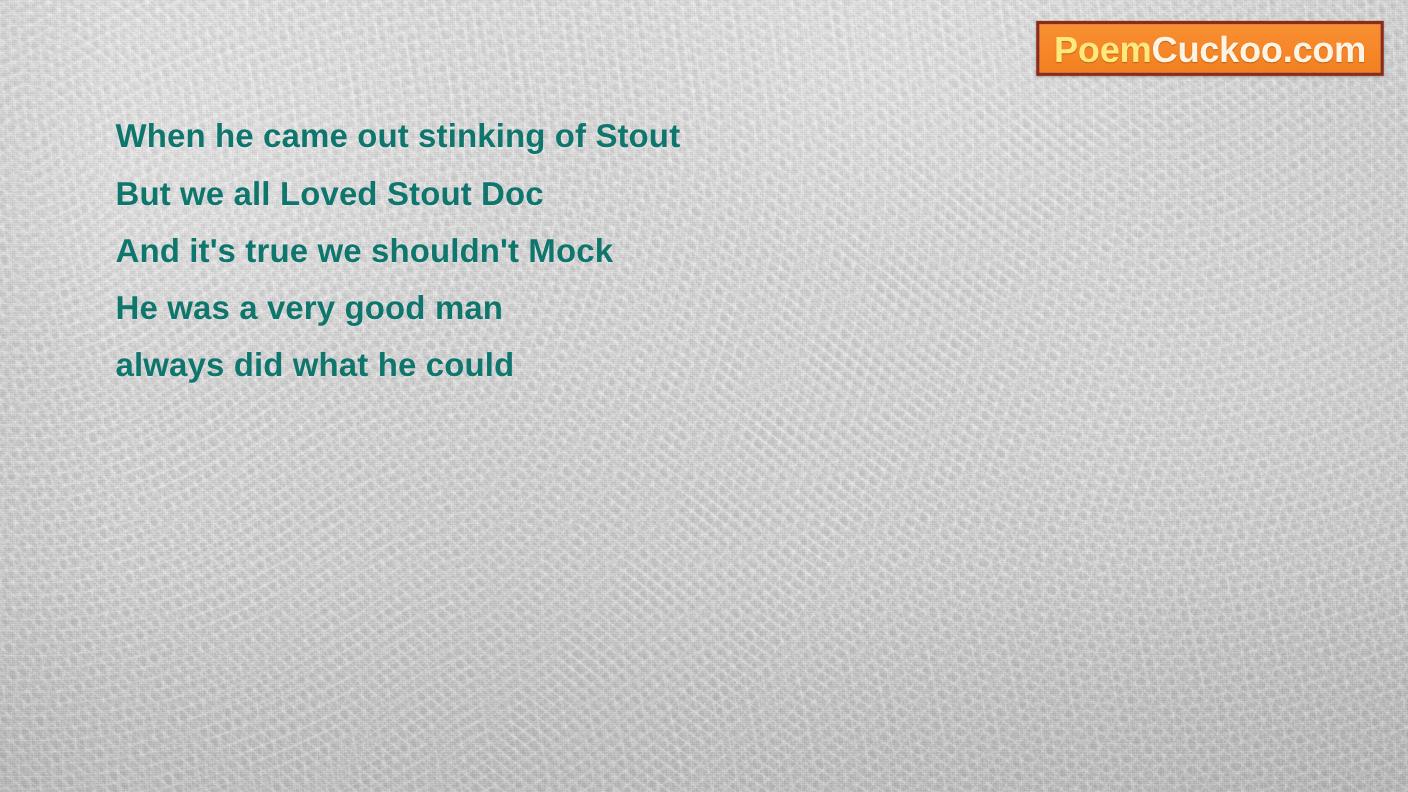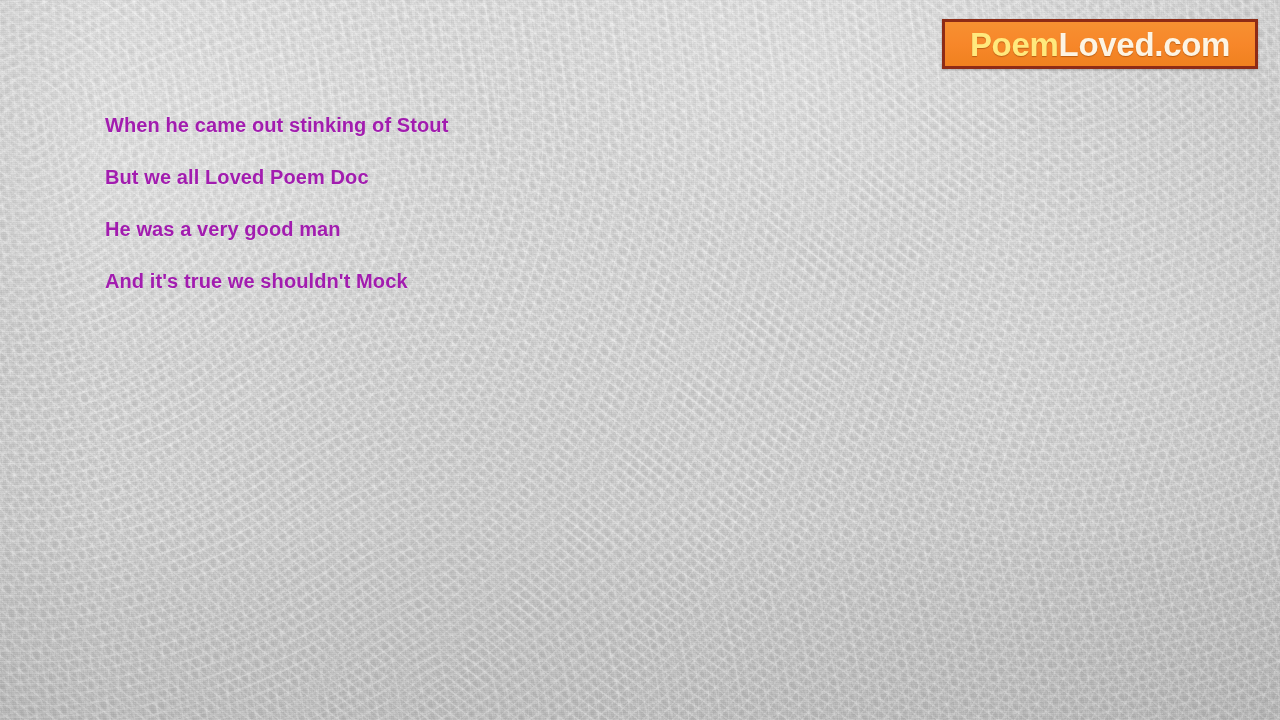--- a/index.html
+++ b/index.html
@@ -167,23 +167,23 @@
   .poem {
     position: absolute;
     left: 105px;
     top: 99px;
     width: 760px;
   }
 
   .poem-line {
     font-family: "Liberation Sans", sans-serif;
     font-weight: bold;
-    font-size: 20px;
+    font-size: 30px;
     line-height: 52px;
-    color: #a21caf;
+    color: #0f766e;
     white-space: pre;
     letter-spacing: .1px;
     text-shadow: 0 1px 0 rgba(255,255,255,.28);
   }
 
   .poem-line.blank {
     color: transparent;
   }
 </style>
 </head>
@@ -192,24 +192,25 @@
 <div id="stage">
 
   <div class="bg-base"></div>
   <div class="bg-strokes"></div>
   <div class="bg-strokes-2"></div>
   <div class="bg-blotch"></div>
   <div class="bg-grain"></div>
   <div class="bg-vignette"></div>
 
   <div class="logo">
-    <span class="logo-text"><span class="logo-poem">Poem</span><span class="logo-hunter">Loved.com</span></span>
+    <span class="logo-text"><span class="logo-poem">Poem</span><span class="logo-hunter">Cuckoo.com</span></span>
   </div>
 
   <div class="poem">
     <div class="poem-line">When he came out stinking of Stout</div>
     <div class="poem-line blank"></div>
-    <div class="poem-line">But we all Loved Poem Doc</div>
+    <div class="poem-line">But we all Loved Stout Doc</div>
+    <div class="poem-line">And it's true we shouldn't Mock</div>
     <div class="poem-line">He was a very good man</div>
-    <div class="poem-line">And it's true we shouldn't Mock</div>
+    <div class="poem-line">always did what he could</div>
   </div>
 
 </div>
 
 </body></html>

